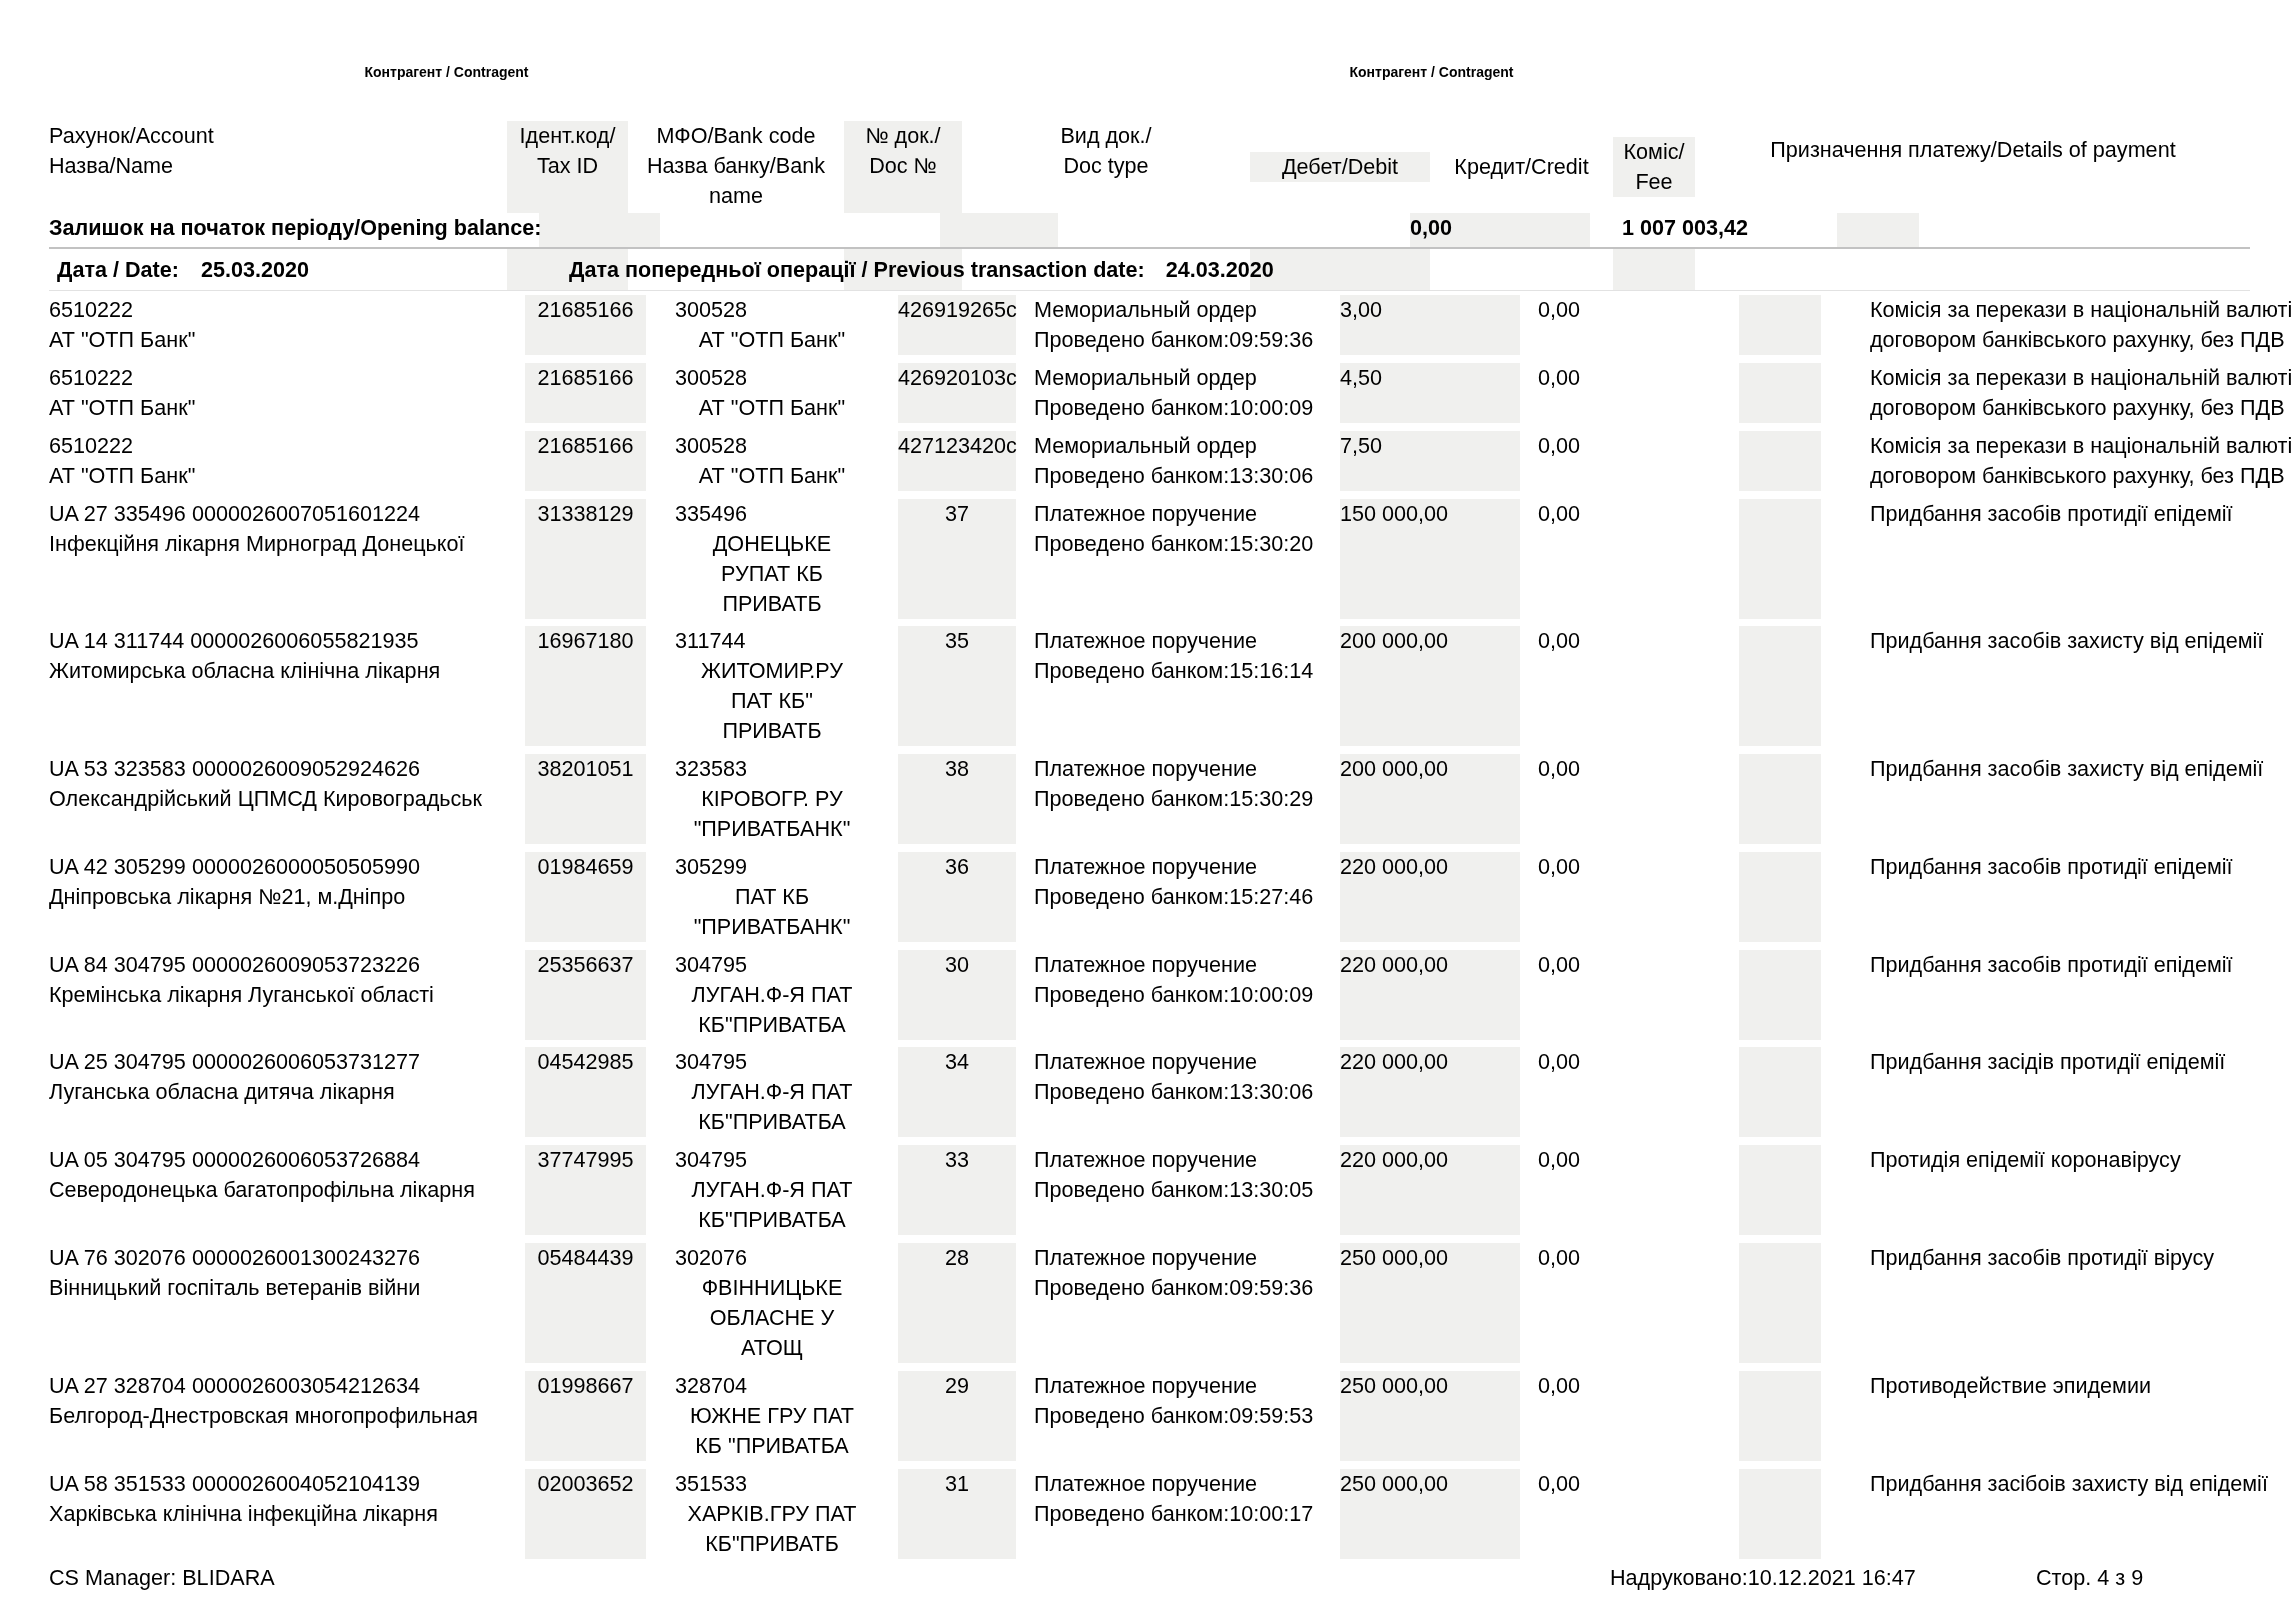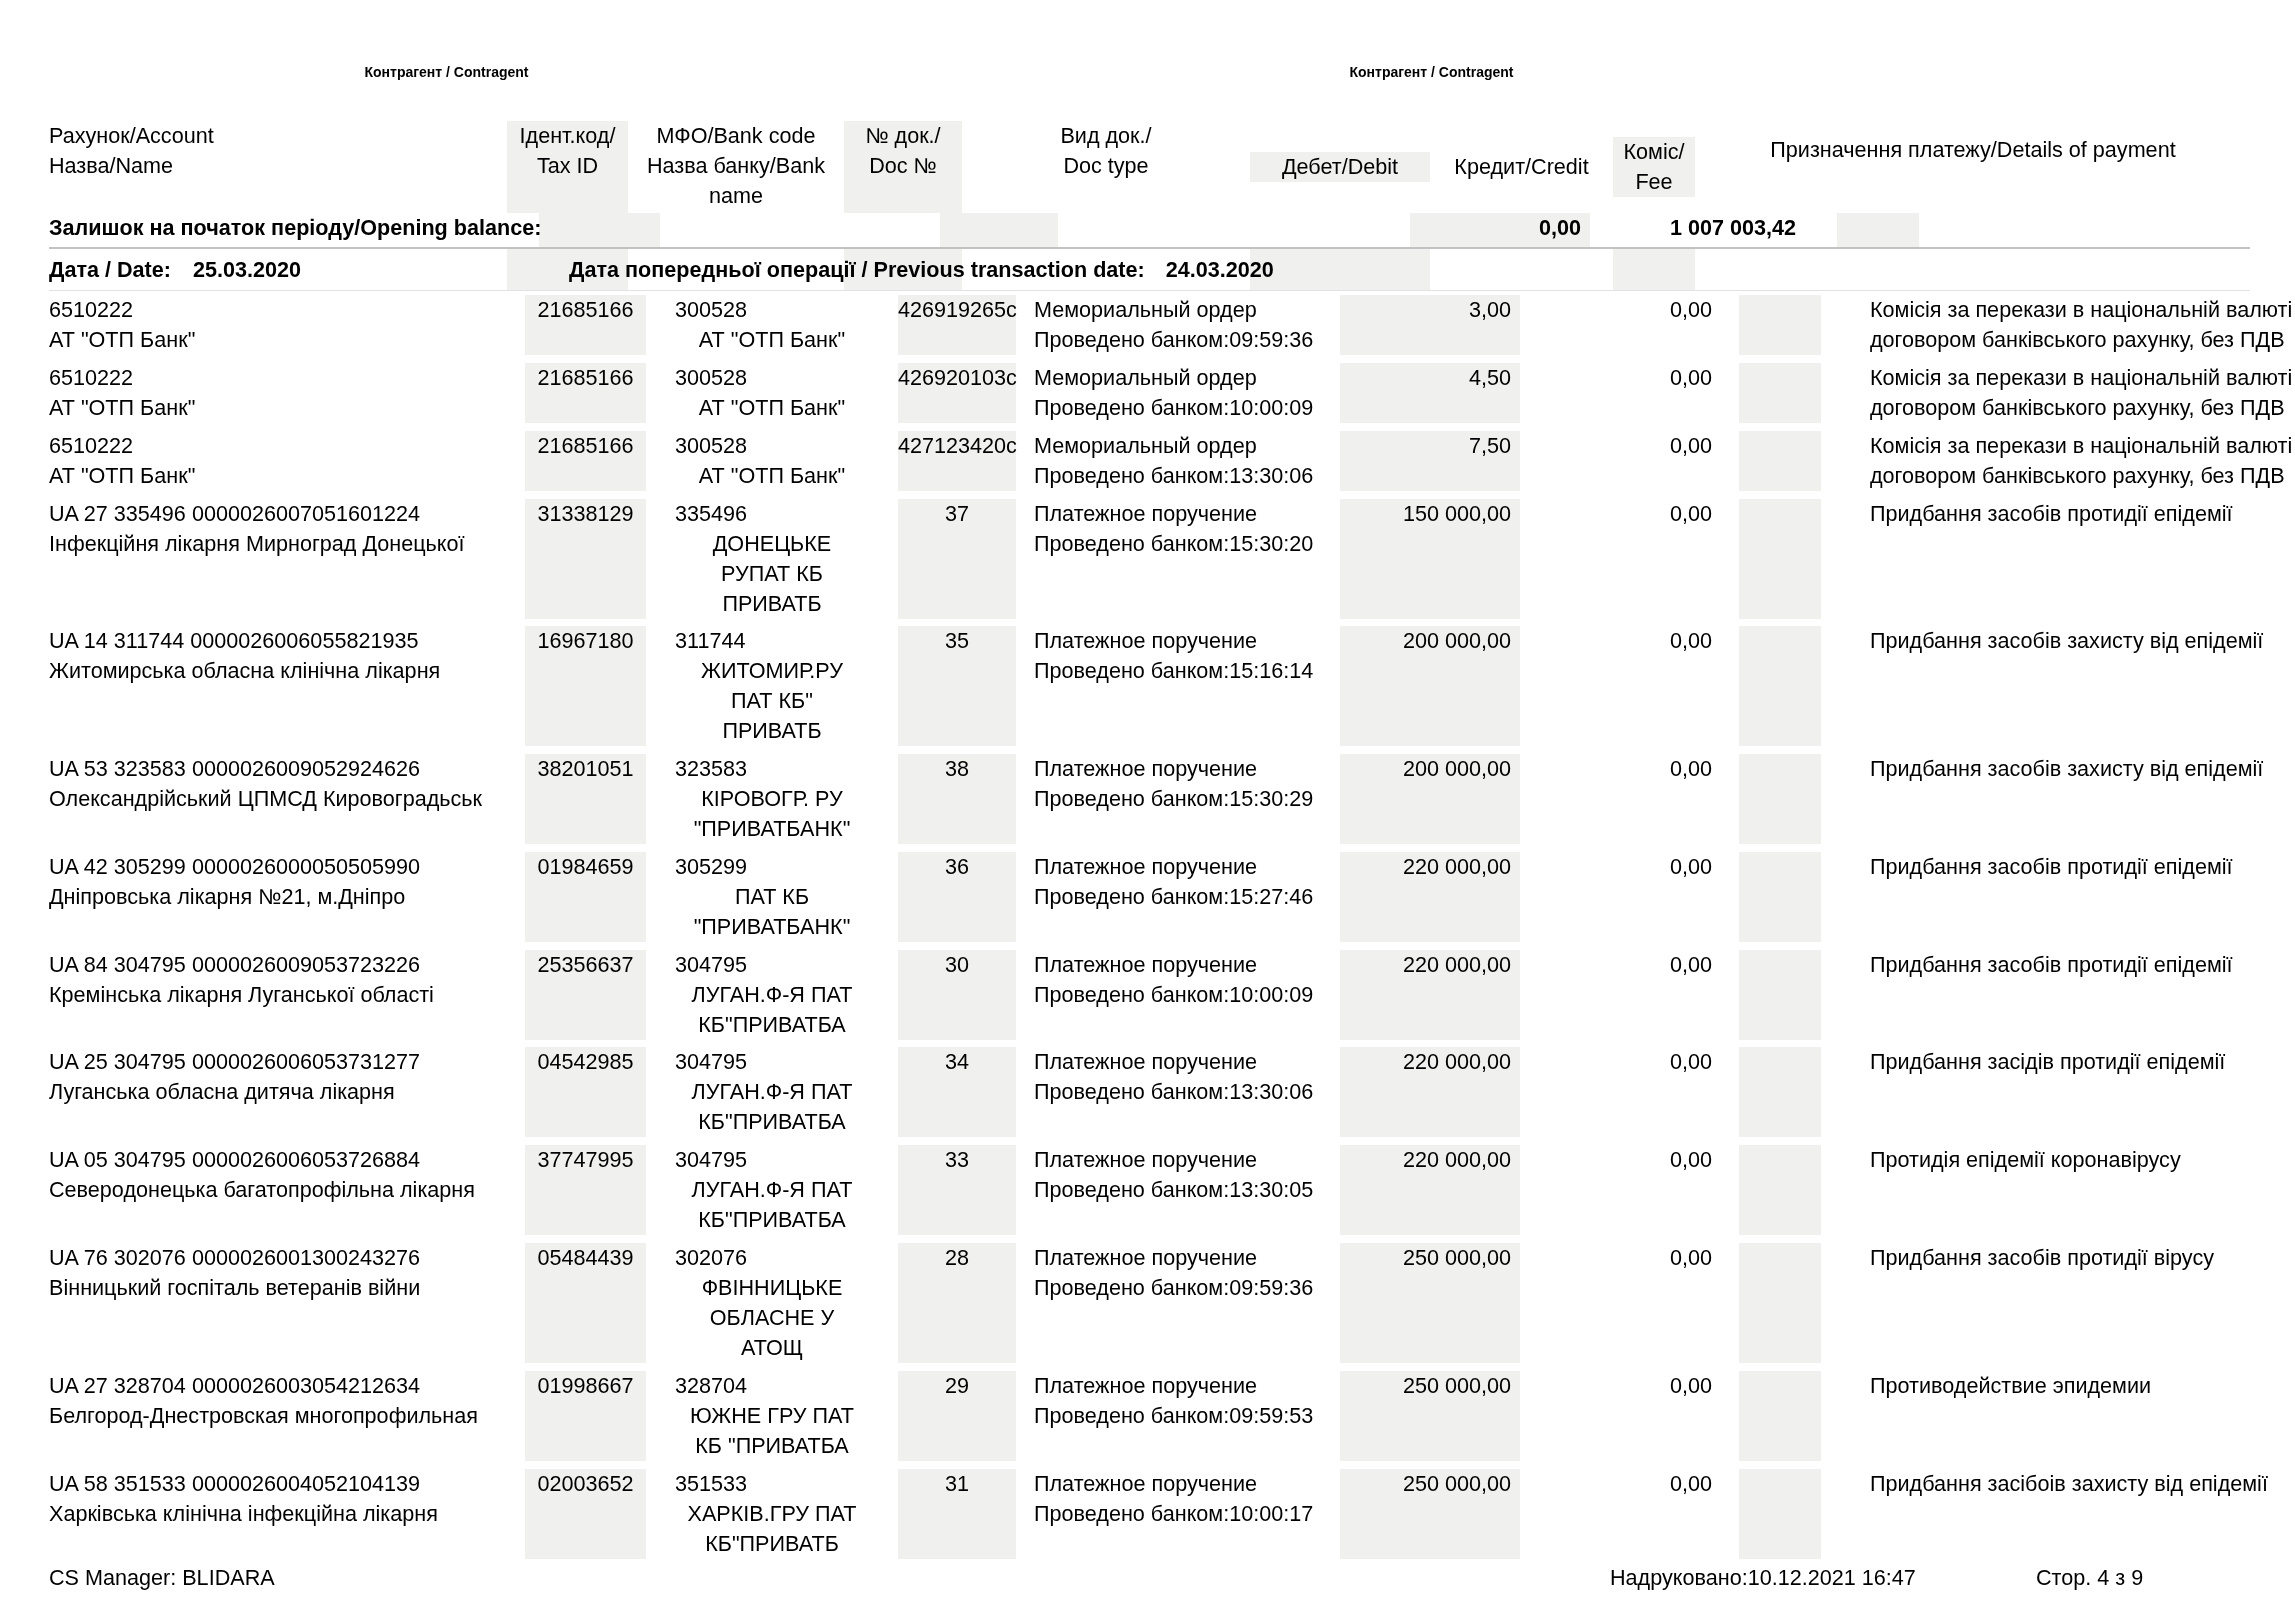--- a/index.html
+++ b/index.html
@@ -21,27 +21,27 @@
   .hl{text-align:left;}
   .vcent{align-self:center;}
   .c9head{align-self:start;padding-top:14.4px;text-align:center;}
   .balrow{min-height:34px;line-height:30px;gap:32px;}
   .balrow .lbl{font-weight:bold;white-space:nowrap;position:relative;z-index:1;}
   .balrow .num{font-weight:bold;}
   .rule{height:2px;background:#c2c2c2;}
   .rule.light{height:1.3px;background:#e2e2e2;}
   .daterow{position:relative;height:41px;line-height:41px;}
   .daterow .overlay{position:absolute;top:0;font-weight:bold;white-space:nowrap;z-index:1;}
-  .daterow .o1{left:0;}
+  .daterow .o1{left:8px;}
   .daterow .o2{left:520px;}
   .dateval{margin-left:22px;}
   .prevval{margin-left:21px;}
   .trow{line-height:30px;padding:3.9px 0;gap:18px;}
   .cell{overflow:visible;}
-  .num{text-align:right;padding-right:9px;}
+  .num{text-align:left;padding-right:9px;}
   .c2t{text-align:center;}
   .doc{text-align:center;}
   .bcode{text-align:left;padding-left:11px;}
   .bname{text-align:center;white-space:pre-line;}
   .det{padding-left:31px;}
   .footer-item{position:absolute;top:1563px;line-height:30px;white-space:nowrap;}
   .f1{left:49px;}
   .f2{left:1610px;}
   .f3{left:2036px;}
 </style>

